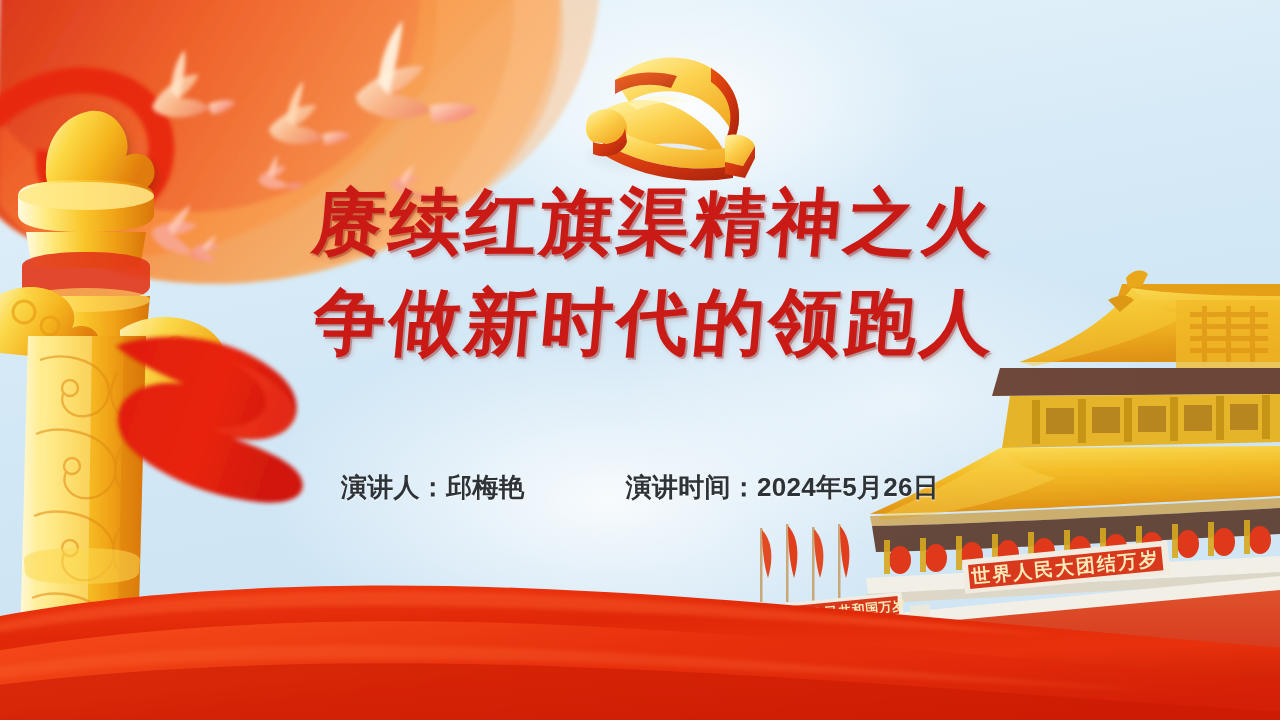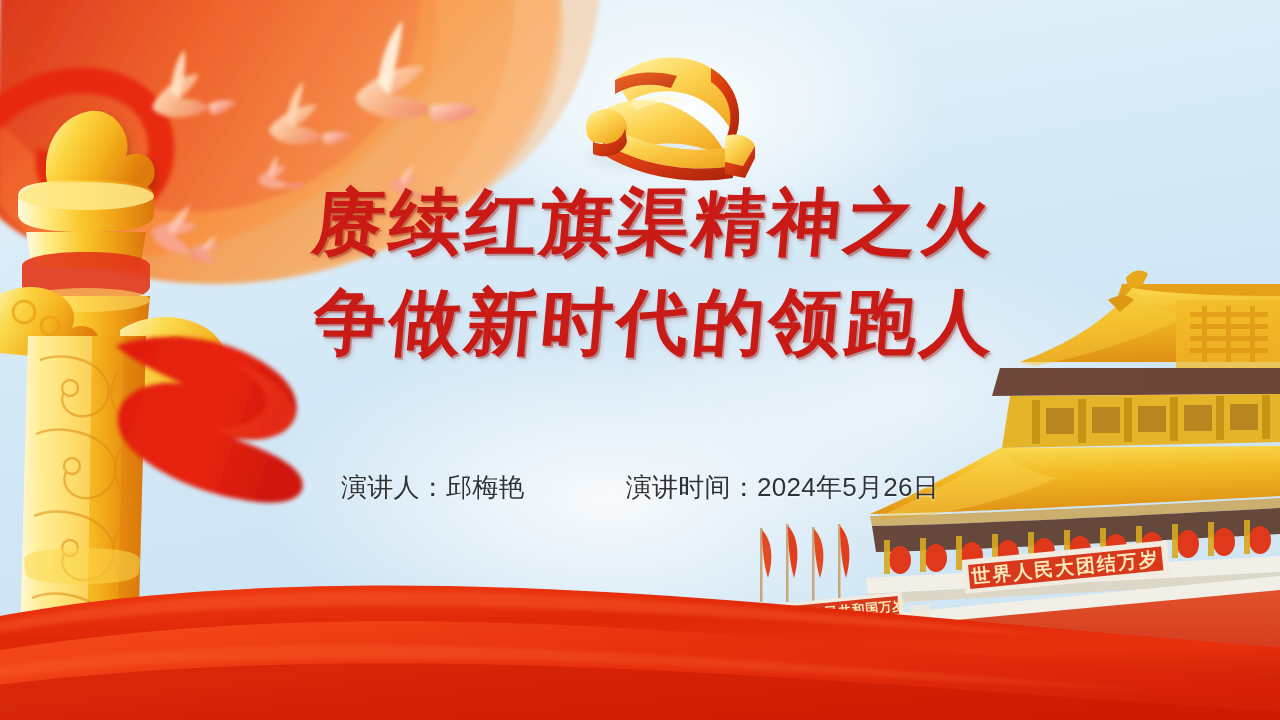--- a/index.html
+++ b/index.html
@@ -28,21 +28,21 @@
     letter-spacing:.055em;white-space:nowrap;
     text-shadow:2px 2px 0 rgba(120,10,8,.30), 3px 3px 5px rgba(160,30,20,.22);
     transform:skewX(-5deg);
   }
   .t1{font-size:72px;padding-left:30px;}
   .t2{font-size:72px;margin-top:28px;padding-left:30px;}
 
   .meta{position:absolute;left:0;top:470px;width:1280px;text-align:center;
     white-space:nowrap;}
   .meta span{
-    font-size:26px;color:#2e3338;font-weight:400;letter-spacing:.01em;
+    font-size:26px;color:#2e3338;font-weight:700;letter-spacing:.01em;
     font-family:"Liberation Sans","DejaVu Sans",sans-serif;
     text-shadow:0 1px 2px rgba(255,255,255,.8);
   }
   .meta .gap{display:inline-block;width:92px;}
 </style>
 </head>
 <body>
 
 <div id="slide">
 

